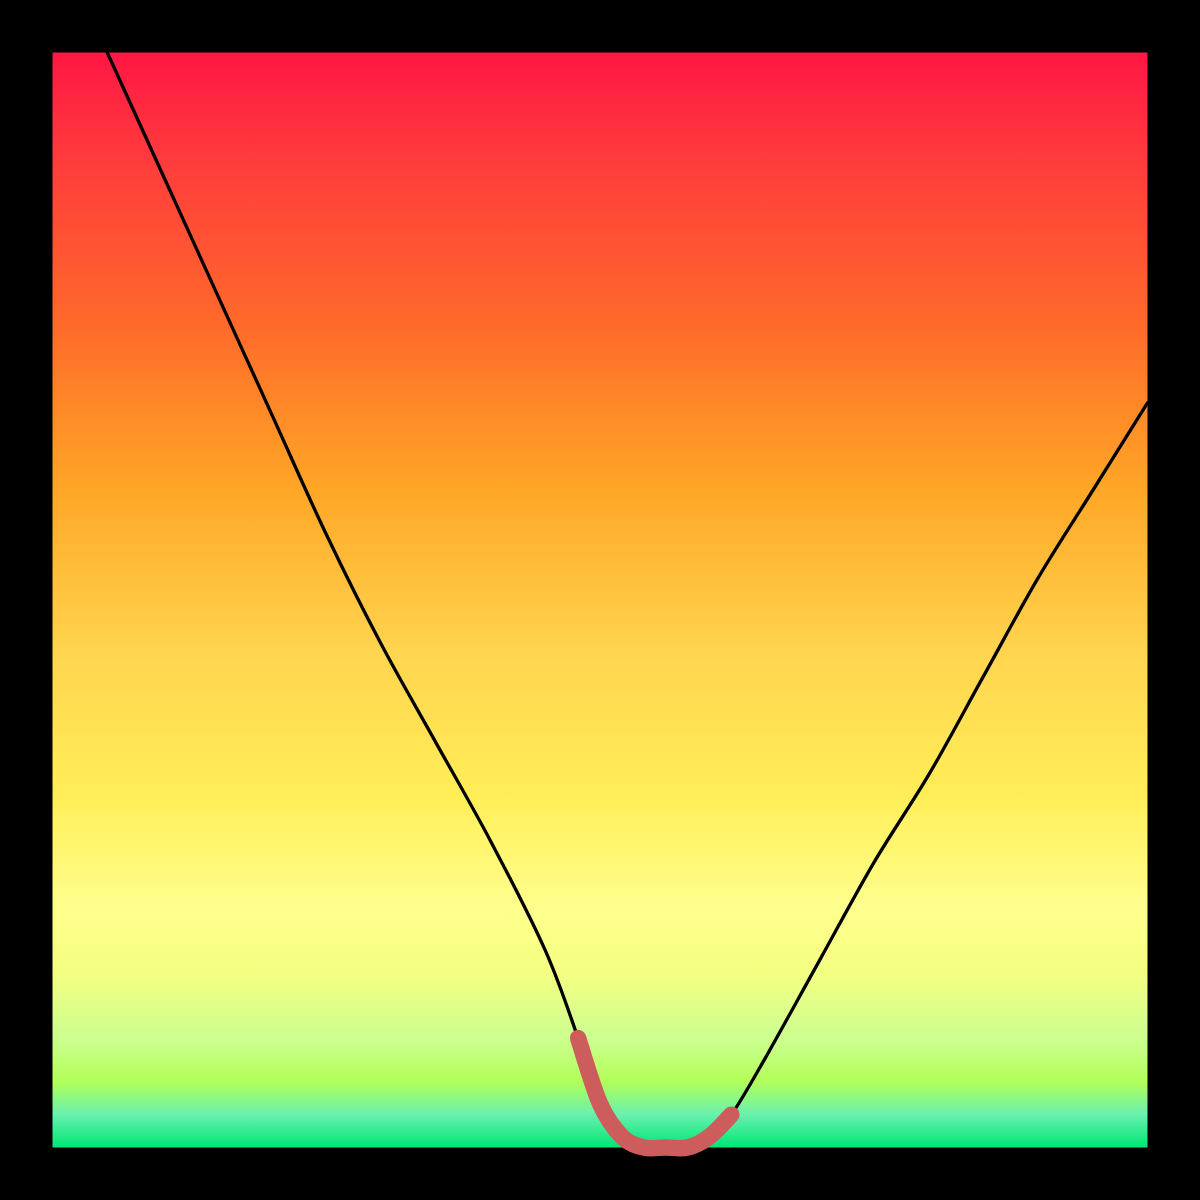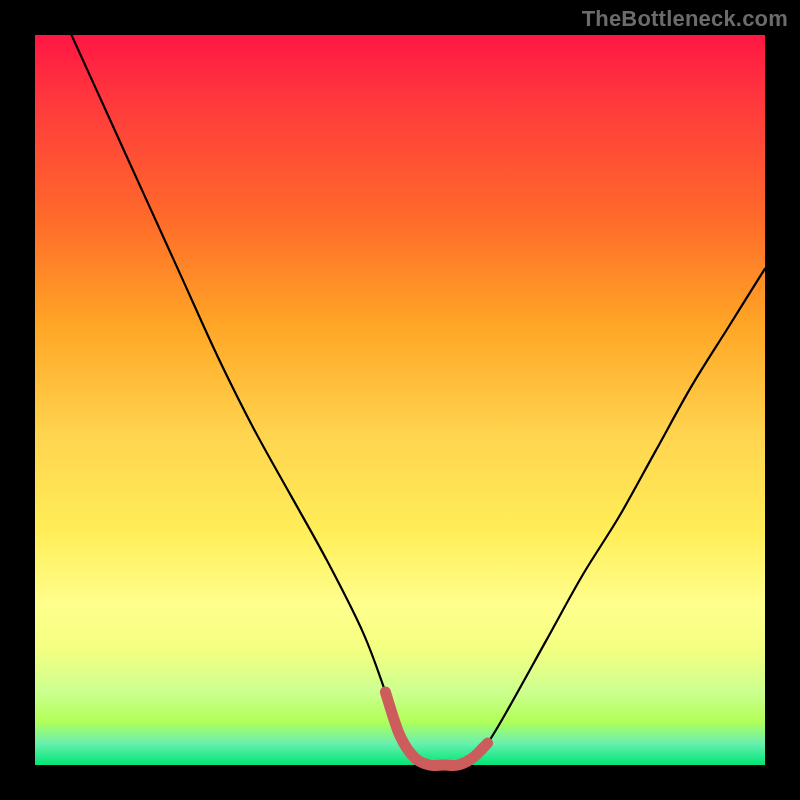--- a/index.html
+++ b/index.html
@@ -60,14 +60,13 @@
 <body>
 
 <div class="frame">
   <div class="plot"></div>
 
   <svg class="curves" width="800" height="800" viewBox="0 0 800 800">
     <path id="main-curve" fill="none" stroke="#000000" stroke-width="2.2" stroke-linecap="round" stroke-linejoin="round" d="M 71.5 35.0 C 77.6 48.4, 95.8 88.5, 108.0 115.3 C 120.2 142.1, 132.3 168.8, 144.5 195.6 C 156.7 222.4, 168.8 249.1, 181.0 275.9 C 193.2 302.7, 205.3 330.6, 217.5 356.2 C 229.7 381.8, 241.8 406.1, 254.0 429.2 C 266.2 452.3, 278.3 473.0, 290.5 494.9 C 302.7 516.8, 314.8 537.5, 327.0 560.6 C 339.2 583.7, 353.8 611.7, 363.5 633.6 C 373.2 655.5, 379.3 675.0, 385.4 692.0 C 391.5 709.0, 395.1 724.8, 400.0 735.8 C 404.9 746.8, 409.7 752.8, 414.6 757.7 C 419.5 762.6, 424.3 763.8, 429.2 765.0 C 434.1 766.2, 438.9 765.0, 443.8 765.0 C 448.7 765.0, 453.5 766.2, 458.4 765.0 C 463.3 763.8, 468.1 761.4, 473.0 757.7 C 477.9 754.1, 481.5 751.6, 487.6 743.1 C 493.7 734.6, 499.8 723.6, 509.5 706.6 C 519.2 689.6, 533.8 662.8, 546.0 640.9 C 558.2 619.0, 570.3 595.9, 582.5 575.2 C 594.7 554.5, 606.8 537.5, 619.0 516.8 C 631.2 496.1, 643.3 473.0, 655.5 451.1 C 667.7 429.2, 679.8 406.1, 692.0 385.4 C 704.2 364.7, 716.3 346.5, 728.5 327.0 C 740.7 307.5, 758.9 278.3, 765.0 268.6"></path>
     <path id="highlight-curve" fill="none" stroke="#cd5c5c" stroke-width="11" stroke-linecap="round" stroke-linejoin="round" d="M 385.4 692.0 C 387.8 699.3, 395.1 724.8, 400.0 735.8 C 404.9 746.8, 409.7 752.8, 414.6 757.7 C 419.5 762.6, 424.3 763.8, 429.2 765.0 C 434.1 766.2, 438.9 765.0, 443.8 765.0 C 448.7 765.0, 453.5 766.2, 458.4 765.0 C 463.3 763.8, 468.1 761.4, 473.0 757.7 C 477.9 754.1, 485.2 745.5, 487.6 743.1"></path>
   </svg>
 
-  <div class="watermark">TheBottleneck.com</div>
 </div>
 
 </body></html>

